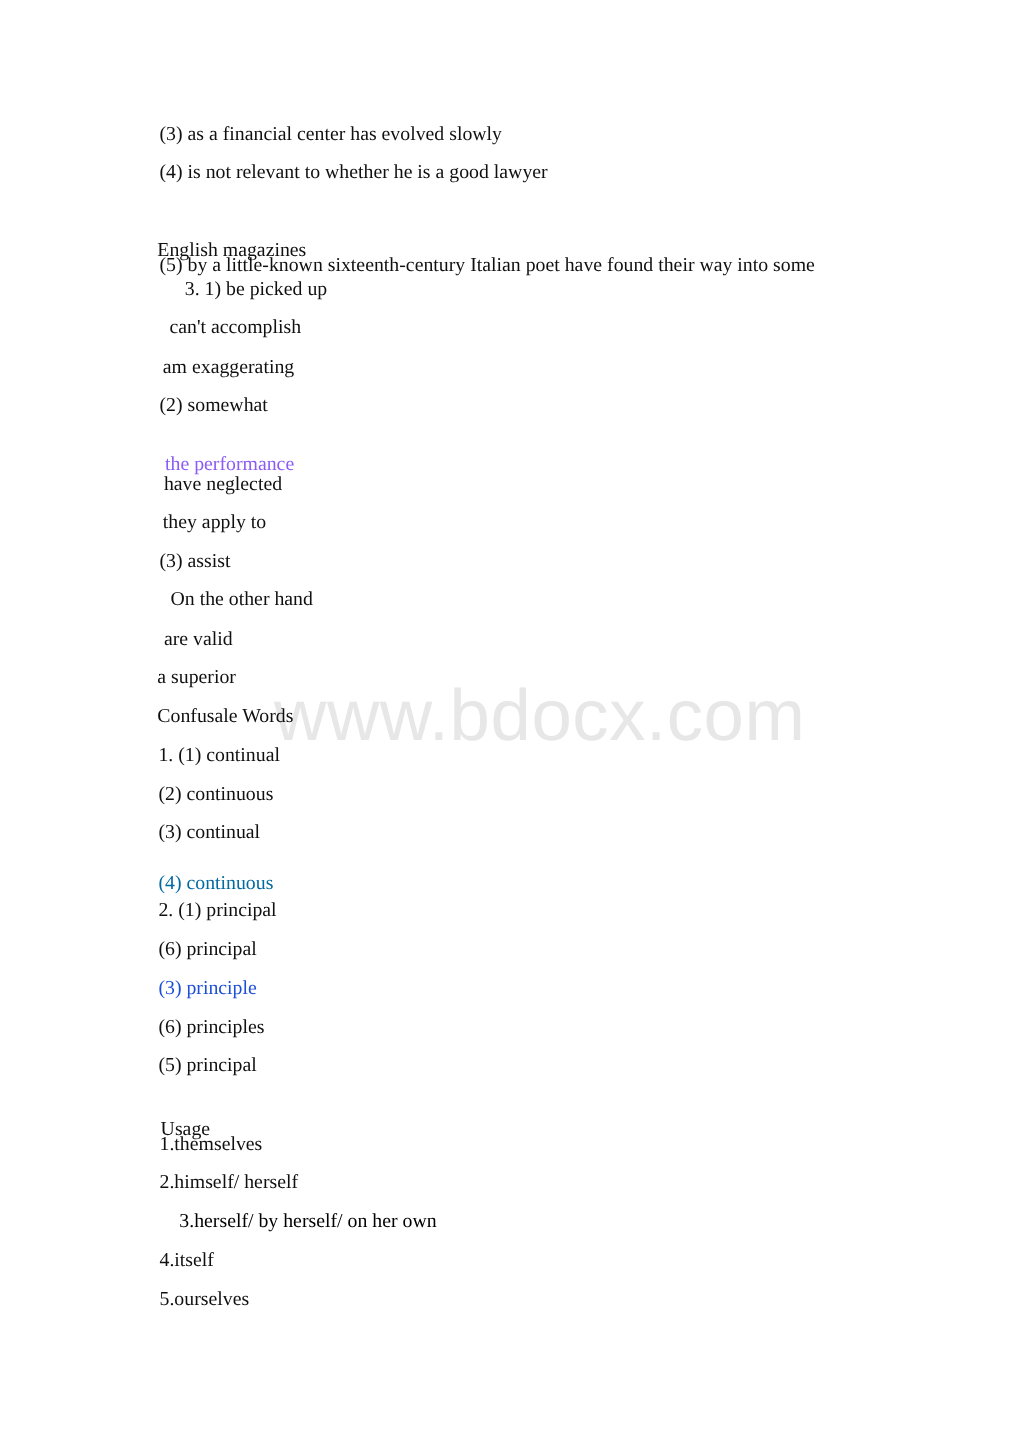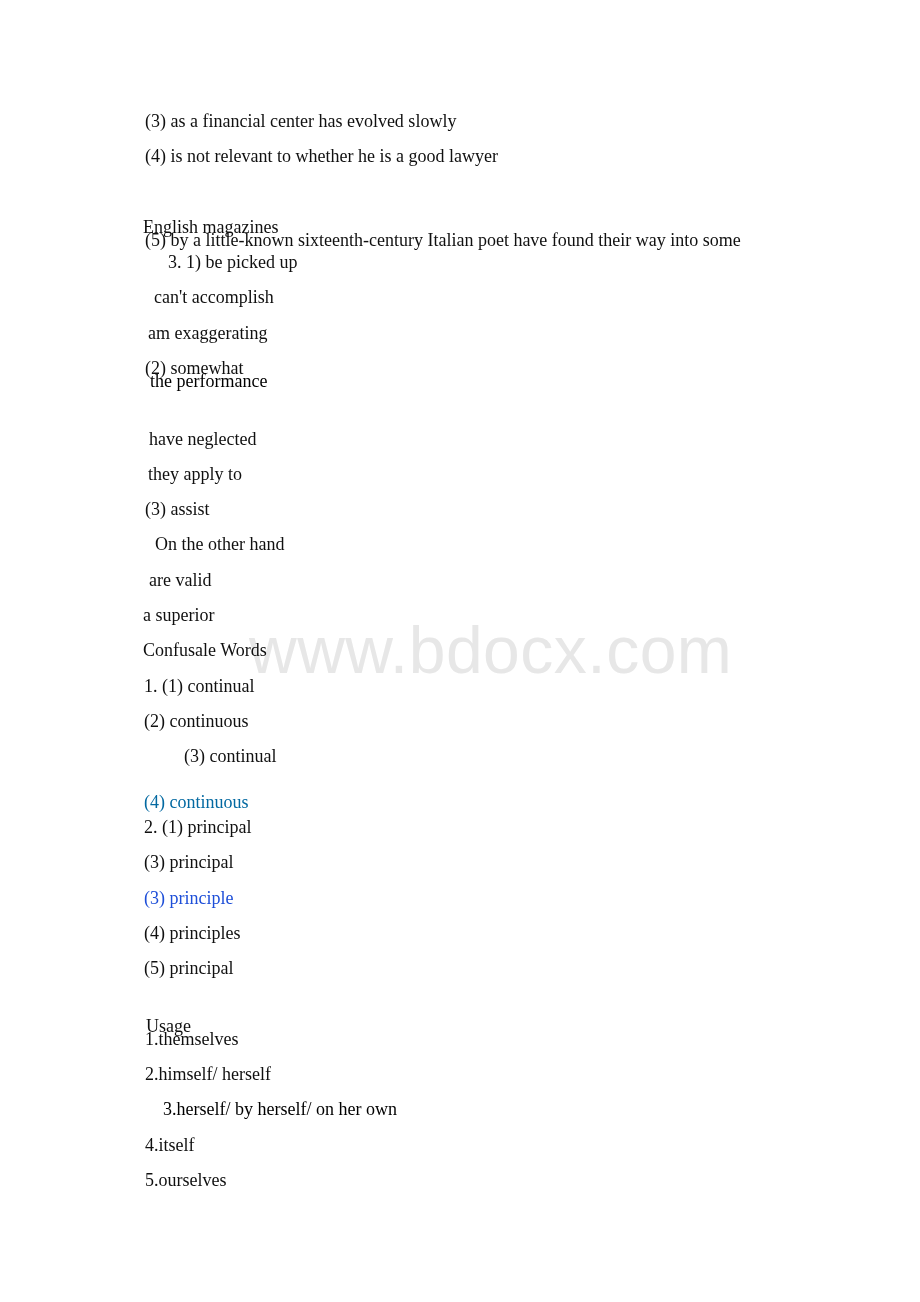--- a/index.html
+++ b/index.html
@@ -59,36 +59,36 @@
 
   <div id="body-text">
       <div class="line" style="left: 145px; top: 111px; color: rgb(16, 16, 16);">(3) as a financial center has evolved slowly</div>
       <div class="line" style="left: 145px; top: 146px; color: rgb(16, 16, 16);">(4) is not relevant to whether he is a good lawyer</div>
       <div class="line" style="left: 145px; top: 182px; color: rgb(16, 16, 16); margin-top: 48px;">(5) by a little-known sixteenth-century Italian poet have found their way into some</div>
       <div class="line" style="left: 143px; top: 217px; color: rgb(16, 16, 16);">English magazines</div>
       <div class="line" style="left: 144px; top: 252px; color: rgb(16, 16, 16); margin-left: 24px;">3. 1) be picked up</div>
       <div class="line" style="left: 154px; top: 287px; color: rgb(16, 16, 16);">can't accomplish</div>
       <div class="line" style="left: 148px; top: 323px; color: rgb(16, 16, 16);">am exaggerating</div>
       <div class="line" style="left: 145px; top: 358px; color: rgb(16, 16, 16);">(2) somewhat</div>
-      <div class="line" style="left: 150px; top: 371px; color: #000000; text-align: right;">the performance</div>
+      <div class="line" style="left: 150px; top: 411px; color: #8b5cf6; text-align: right;">the performance</div>
       <div class="line" style="left: 149px; top: 429px; color: rgb(16, 16, 16);">have neglected</div>
       <div class="line" style="left: 148px; top: 464px; color: rgb(16, 16, 16);">they apply to</div>
       <div class="line" style="left: 145px; top: 499px; color: rgb(16, 16, 16);">(3) assist</div>
       <div class="line" style="left: 155px; top: 534px; color: rgb(16, 16, 16);">On the other hand</div>
       <div class="line" style="left: 149px; top: 570px; color: rgb(16, 16, 16);">are valid</div>
       <div class="line" style="left: 143px; top: 605px; color: rgb(16, 16, 16);">a superior</div>
       <div class="line" style="left: 143px; top: 640px; color: rgb(16, 16, 16);">Confusale Words</div>
       <div class="line" style="left: 144px; top: 676px; color: rgb(16, 16, 16);">1. (1) continual</div>
       <div class="line" style="left: 144px; top: 711px; color: rgb(16, 16, 16);">(2) continuous</div>
-      <div class="line" style="left: 144px; top: 746px; color: rgb(16, 16, 16); margin-left: 40px;">(3) continual</div>
+      <div class="line" style="left: 144px; top: 746px; color: rgb(16, 16, 16);">(3) continual</div>
       <div class="line" style="left: 144px; top: 792px; color: #0369a1;">(4) continuous</div>
       <div class="line" style="left: 144px; top: 817px; color: rgb(16, 16, 16);">2. (1) principal</div>
-      <div class="line" style="left: 144px; top: 852px; color: rgb(16, 16, 16);">(3) principal</div>
+      <div class="line" style="left: 144px; top: 852px; color: rgb(16, 16, 16);">(6) principal</div>
       <div class="line" style="left: 144px; top: 888px; color: #1d4ed8;">(3) principle</div>
-      <div class="line" style="left: 144px; top: 923px; color: rgb(16, 16, 16);">(4) principles</div>
+      <div class="line" style="left: 144px; top: 923px; color: rgb(16, 16, 16);">(6) principles</div>
       <div class="line" style="left: 144px; top: 958px; color: rgb(16, 16, 16);">(5) principal</div>
       <div class="line" style="left: 146px; top: 1016px; color: rgb(16, 16, 16);">Usage</div>
       <div class="line" style="left: 145px; top: 1029px; color: rgb(16, 16, 16);">1.themselves</div>
       <div class="line" style="left: 145px; top: 1064px; color: rgb(16, 16, 16);">2.himself/ herself</div>
       <div class="line" style="left: 163px; top: 1099px; color: #000000;">3.herself/ by herself/ on her own</div>
       <div class="line" style="left: 145px; top: 1135px; color: rgb(16, 16, 16);">4.itself</div>
       <div class="line" style="left: 145px; top: 1170px; color: rgb(16, 16, 16);">5.ourselves</div>
     </div>
 
 </div>

